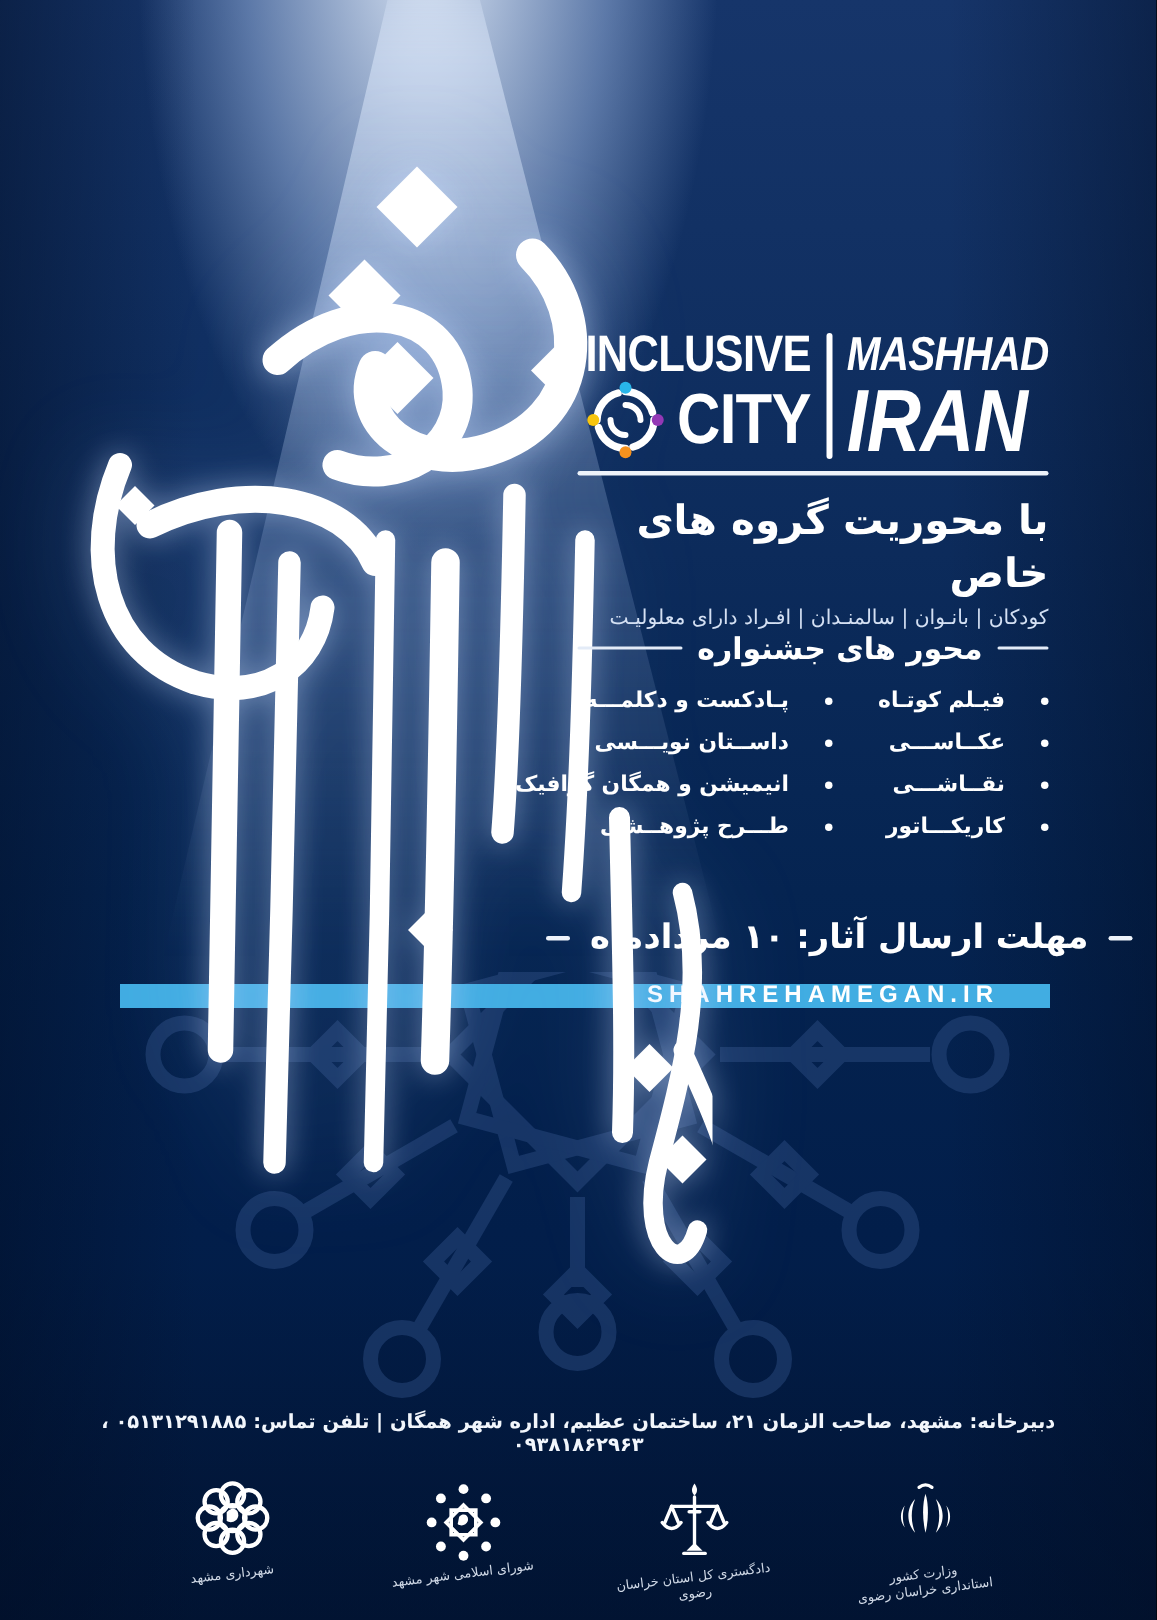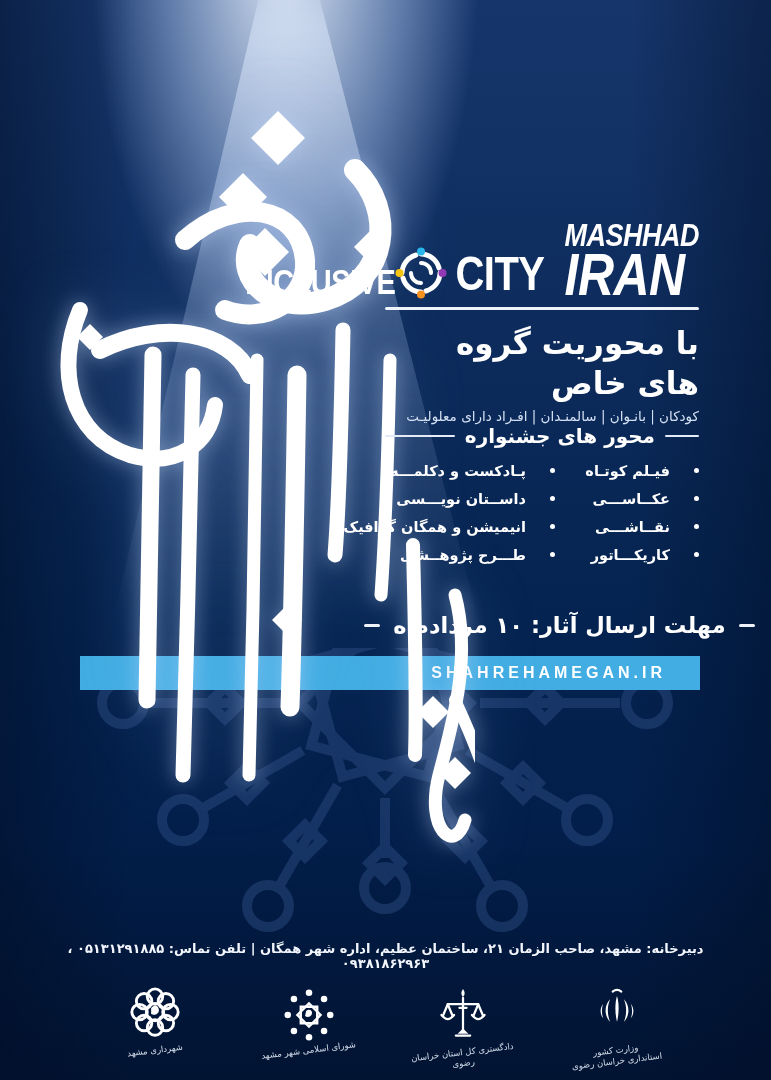--- a/index.html
+++ b/index.html
@@ -12,39 +12,39 @@
     background:radial-gradient(ellipse 270px 580px at 37% -6%,rgba(228,238,252,.95) 0%,rgba(162,188,230,.5) 45%,rgba(162,188,230,0) 72%);}
   .beam-shaft{position:absolute;left:0;top:0;width:771px;height:740px;z-index:1;opacity:.7;
     background:linear-gradient(180deg,rgba(224,235,252,.85) 0%,rgba(172,197,237,.35) 45%,rgba(140,170,220,0) 85%);
     clip-path:polygon(33.5% 0,41.5% 0,66% 100%,11% 100%);filter:blur(22px);}
   .vignette{position:absolute;inset:0;z-index:1;
     background:linear-gradient(90deg,rgba(1,14,38,.5),rgba(1,14,38,0) 17%,rgba(1,14,38,0) 82%,rgba(1,14,38,.45)),
                linear-gradient(0deg,rgba(0,8,26,.4),rgba(0,8,26,0) 22%);}
   .watermark{position:absolute;left:55px;top:648px;z-index:1;opacity:.5;}
   .calli{position:absolute;left:35px;top:75px;z-index:3;
     filter:drop-shadow(0 0 10px rgba(200,220,255,.45)) drop-shadow(0 0 32px rgba(150,190,255,.22));}
-  .banner{position:absolute;left:80px;right:71px;top:656px;height:34px;z-index:2;background:#41ade2;
+  .banner{position:absolute;left:80px;right:71px;top:656px;height:16px;z-index:2;background:#41ade2;
     display:flex;align-items:center;justify-content:flex-end;padding-right:34px;box-sizing:border-box;}
   .banner .url{font-family:"Liberation Sans",sans-serif;font-weight:bold;font-size:16px;letter-spacing:4px;color:#fff;}
   .content{position:absolute;top:222px;right:72px;width:314px;z-index:4;}
   .title-grid{display:flex;justify-content:flex-end;gap:10px;}
-  .tcol-left{display:flex;justify-content:space-between;align-items:flex-end;}
+  .tcol-left{display:flex;flex-direction:column;justify-content:space-between;align-items:flex-end;}
   .tcol-right{display:flex;flex-direction:column;justify-content:space-between;align-items:flex-start;font-style:italic;}
   .tdivider{width:4px;background:#fff;border-radius:2px;}
   .en{font-family:"Liberation Sans",sans-serif;font-weight:bold;color:#fff;}
   .stretch{display:inline-block;transform:scaleY(1.18);transform-origin:center;}
   .t-inclusive{font-size:29px;line-height:1.1;letter-spacing:-.5px;}
   .city-row{display:flex;align-items:center;justify-content:flex-end;gap:8px;}
   .t-city{font-size:40px;line-height:1;letter-spacing:-.5px;}
   .t-mashhad{font-size:27px;line-height:1.1;letter-spacing:-.5px;}
   .t-iran{font-size:50px;line-height:.95;letter-spacing:-.5px;}
   .subtitle-row{display:flex;justify-content:space-between;margin-top:9px;font-size:13px;letter-spacing:5.5px;}
   .title-rule{height:3px;background:#eef3fa;margin-top:8px;border-radius:2px;}
   .fa{direction:rtl;text-align:right;}
-  .focus-heading{margin-top:13px;font-size:31px;font-weight:bold;line-height:1.3;}
+  .focus-heading{margin-top:13px;font-size:27px;font-weight:bold;line-height:1.3;}
   .focus-groups{margin-top:4px;font-size:13.5px;color:#d4e0f3;letter-spacing:.2px;}
   .themes-heading-row{display:flex;align-items:center;gap:10px;direction:rtl;}
   .dash{height:2.5px;background:#e3ebf7;border-radius:2px;}
   .dash-short{width:34px;}
   .dash-long{flex:1;}
   .themes-heading{font-size:20px;font-weight:bold;white-space:nowrap;}
   .themes-grid{margin-top:15px;direction:rtl;display:grid;grid-template-columns:128px 168px;column-gap:16px;row-gap:12px;
     font-size:14.5px;font-weight:bold;}
   .theme-item{display:flex;align-items:center;gap:24px;white-space:nowrap;}
   .bullet-dot{width:5px;height:5px;border-radius:50%;background:#fff;flex-shrink:0;}

